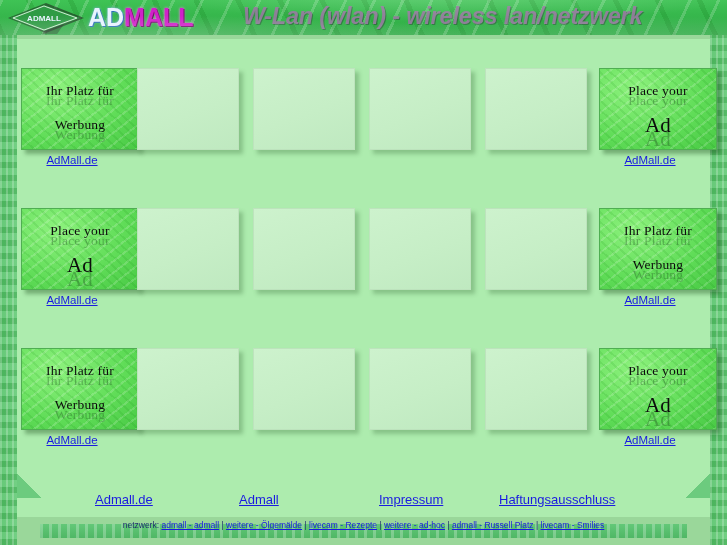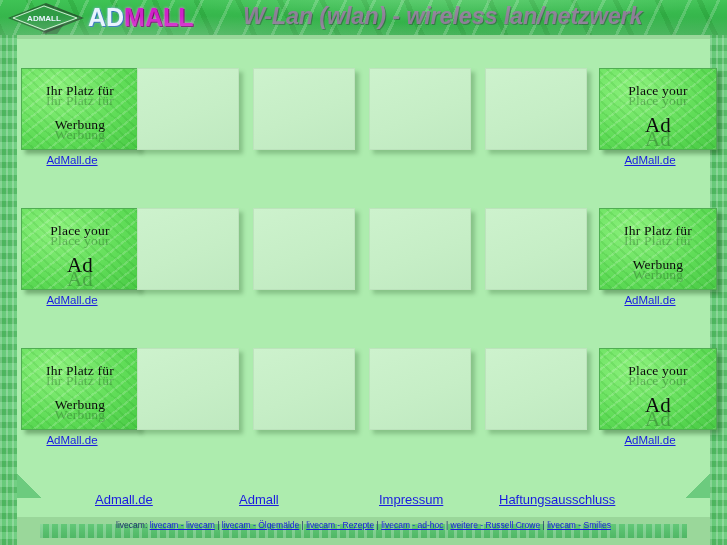--- a/index.html
+++ b/index.html
@@ -283,15 +283,15 @@
         </div>
       </div>
     </div>
 
   <div class="footer-links" id="footer-links">
       <a style="left: 78px;">Admall.de</a>
       <a style="left: 222px;">Admall</a>
       <a style="left: 362px;">Impressum</a>
       <a style="left: 482px;">Haftungsausschluss</a>
     </div>
-  <div class="sub-links" id="sub-links"><span class="lead">livecam: </span><a>livecam - livecam</a><span class="sep"> | </span><a>livecam - Ölgemälde</a><span class="sep"> | </span><a>livecam - Rezepte</a><span class="sep"> | </span><a>livecam - ad-hoc</a><span class="sep"> | </span><a>weitere - Russell Crowe</a><span class="sep"> | </span><a>livecam - Smilies</a></div>
+  <div class="sub-links" id="sub-links"><span class="lead">netzwerk: </span><a>admall - admall</a><span class="sep"> | </span><a>weitere - Ölgemälde</a><span class="sep"> | </span><a>livecam - Rezepte</a><span class="sep"> | </span><a>weitere - ad-hoc</a><span class="sep"> | </span><a>admall - Russell Platz</a><span class="sep"> | </span><a>livecam - Smilies</a></div>
 
 </div>
 
 </body></html>

